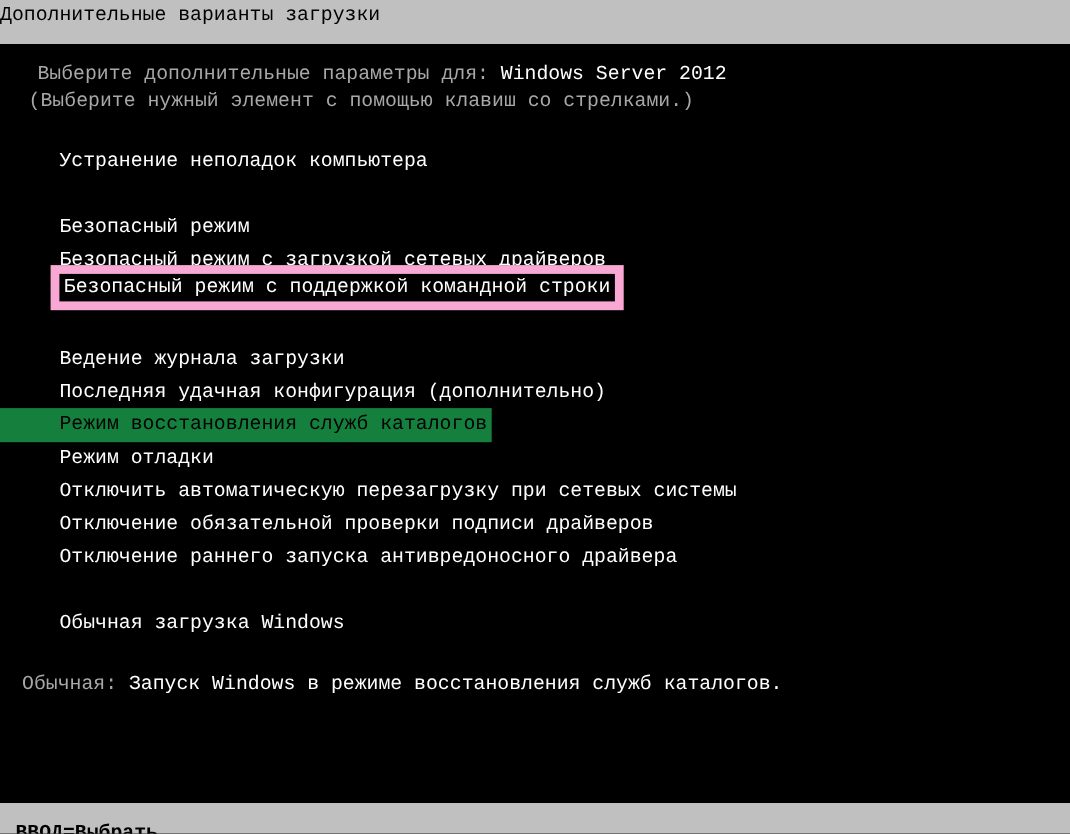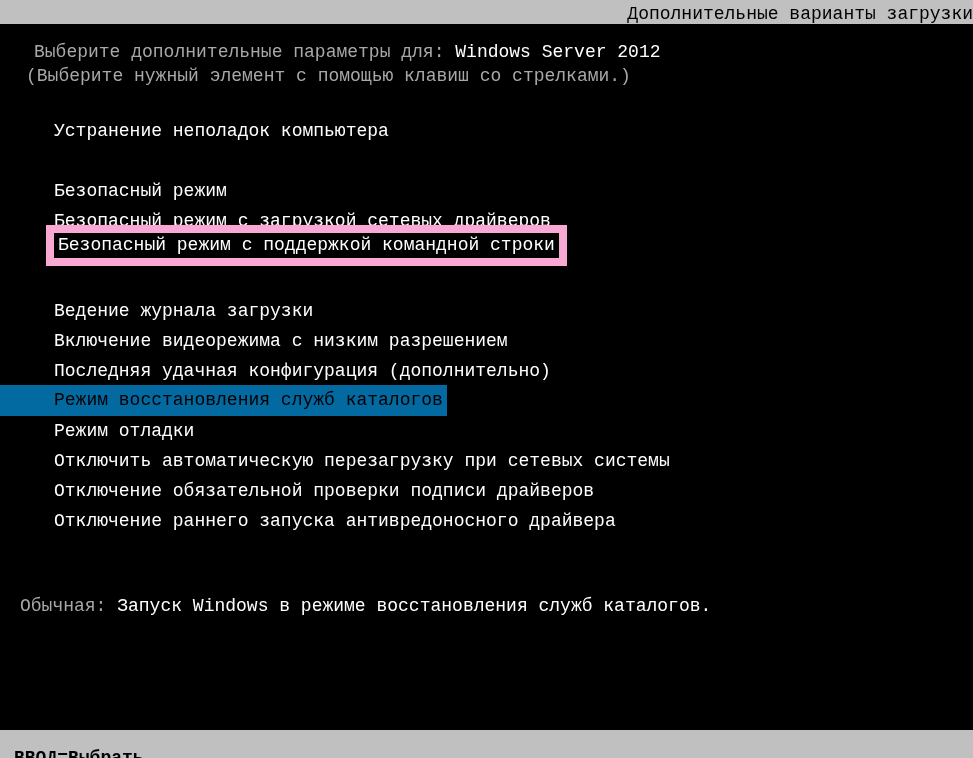--- a/index.html
+++ b/index.html
@@ -13,22 +13,22 @@
     background: #000000;
     font-family: 'Consolas', 'Courier New', monospace;
     font-size: 18px;
     color: #ffffff;
     overflow: hidden;
     position: relative;
   }
   .title-bar {
     background: #c0c0c0;
     color: #000000;
-    text-align: right;
-    height: 24px;
+    text-align: left;
+    height: 40px;
     line-height: 28px;
     font-weight: normal;
   }
   .content {
     padding: 18px 10px 0 10px;
   }
   .prompt-line {
     color: #a8a8a8;
     margin-bottom: 4px;
     margin-left: 24px;
@@ -48,21 +48,21 @@
     color: #ffffff;
     line-height: 1.6;
     height: 30px;
     display: flex;
     align-items: flex-end;
   }
   .option-spacer {
     height: 30px;
   }
   .option-highlighted {
-    background: #0369a1;
+    background: #15803d;
     color: #000000;
     display: inline-block;
     padding: 1px 4px 1px 0;
     margin-left: -54px;
     padding-left: 54px;
   }
   .option-boxed {
     border: 8px solid #f9a8d4;
     display: inline-block;
     padding: 0 4px;
@@ -119,41 +119,41 @@
         <span>Безопасный режим с загрузкой сетевых драйверов</span>
       </div>
     <div class="option-item">
         <span class="option-boxed">Безопасный режим с поддержкой командной строки</span>
       </div>
     <div class="option-spacer"></div>
     <div class="option-item">
         <span>Ведение журнала загрузки</span>
       </div>
     <div class="option-item">
-        <span>Включение видеорежима с низким разрешением</span>
-      </div>
-    <div class="option-item">
         <span>Последняя удачная конфигурация (дополнительно)</span>
       </div>
     <div class="option-item">
         <span class="option-highlighted">Режим восстановления служб каталогов</span>
       </div>
     <div class="option-item">
         <span>Режим отладки</span>
       </div>
     <div class="option-item">
         <span>Отключить автоматическую перезагрузку при сетевых системы</span>
       </div>
     <div class="option-item">
         <span>Отключение обязательной проверки подписи драйверов</span>
       </div>
     <div class="option-item">
         <span>Отключение раннего запуска антивредоносного драйвера</span>
       </div>
     <div class="option-spacer"></div>
+    <div class="option-item">
+        <span>Обычная загрузка Windows</span>
+      </div>
   </div>
 
   <div class="description-section">
     <span class="desc-label">Обычная: </span><span class="desc-text">Запуск Windows в режиме восстановления служб каталогов.</span>
   </div>
 </div>
 
 <div class="footer-bar">
   <span>ВВОД=Выбрать</span>
 </div>

